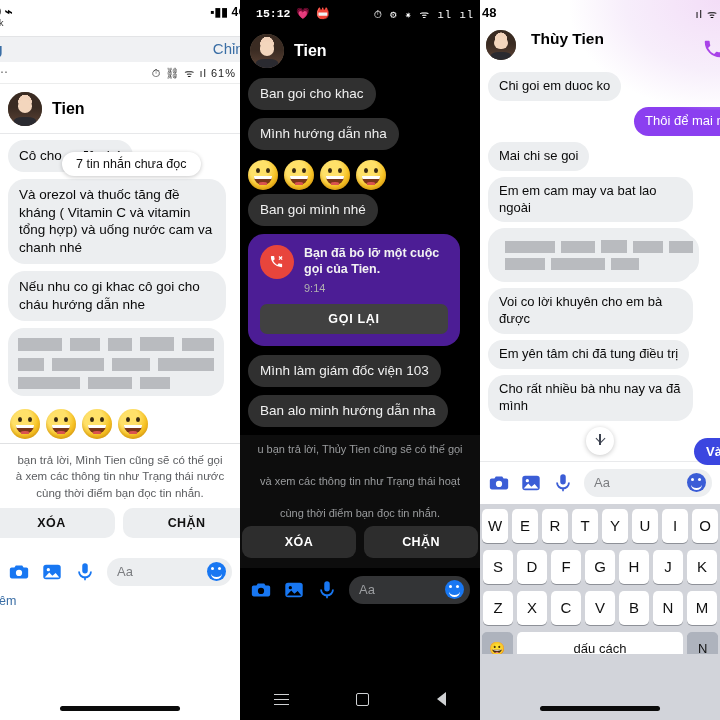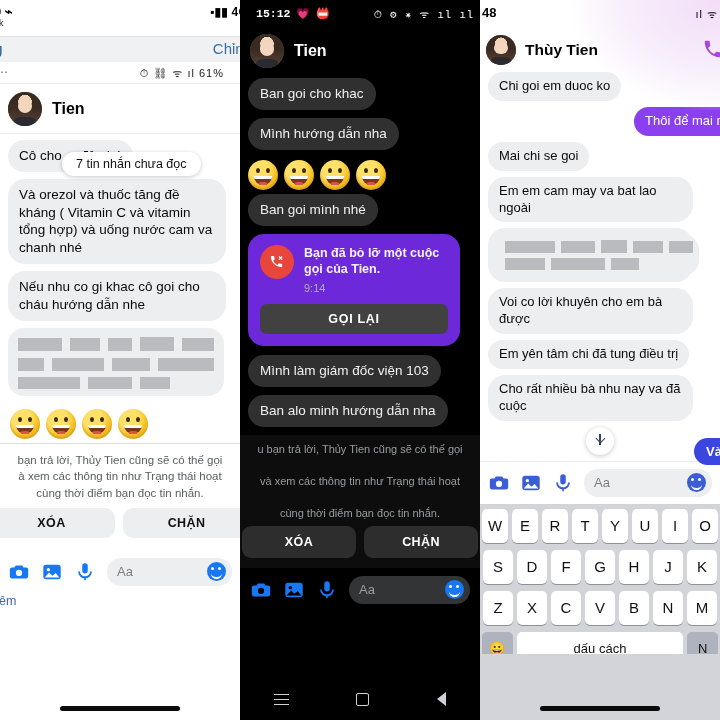--- a/index.html
+++ b/index.html
@@ -25,21 +25,21 @@
     height: 26px; background: #f0f1f3; position: relative;
     border-top: 1px solid #e3e4e6;
   }
   .p1 .subbar .edit { position: absolute; right: -12px; top: 3px; color: #3a6ea5; font-size: 15px;}
   .p1 .subbar .leftg { position: absolute; left: -6px; top: 4px; color:#3a6ea5; font-size: 14px; font-weight:600;}
   .p1 .subbar2 {
     height: 22px; background:#ffffff; position: relative; font-size: 11px;
     border-bottom: 1px solid #eceded;
   }
   .p1 .subbar2 .dots { position: absolute; left: -4px; top: 3px; color:#666; letter-spacing:1px; font-size: 12px;}
-  .p1 .subbar2 .icons { position: absolute; right: 16px; top: 3px; color:#1b1b1b; font-size: 11px; letter-spacing:1px;}
+  .p1 .subbar2 .icons { position: absolute; right: 4px; top: 3px; color:#1b1b1b; font-size: 11px; letter-spacing:1px;}
   .p1 .convhead {
     height: 50px; display: flex; align-items: center; gap: 10px; padding-left: 8px;
     background: #fff; border-bottom: 1px solid #e7e8ea;
   }
   .p1 .convhead .nm { font-size: 16px; font-weight: 700; }
 
   .avatar { width: 34px; height: 34px; border-radius: 50%; overflow: hidden; flex: none;
             background: #6b6050; position: relative; }
   .avatar .hair { position:absolute; inset:0; background: radial-gradient(circle at 50% 28%, #f2d3bb 0 22%, transparent 23%), linear-gradient(180deg,#3a2b22 0 46%, #5c4336 100%); }
   .avatar .face { position:absolute; left:28%; top:22%; width:44%; height:42%; border-radius:50%; background:#f3d6bd; }
@@ -100,21 +100,21 @@
   .p2 { background: #000000; color: #e8e9ea; }
   .p2 .statusbar { height: 28px; position: relative; font-family: Liberation Mono, monospace; }
   .p2 .sb-time { position: absolute; left: 16px; top: 7px; font-size: 11.5px; font-weight: 700; color:#fff; }
   .p2 .sb-emo { position: absolute; left: 56px; top: 7px; font-size: 11px; }
   .p2 .sb-right { position: absolute; right: 6px; top: 7px; font-size: 10.5px; letter-spacing: 1px; color:#fff;text-align:right;}
   .p2 .convhead { height: 46px; display: flex; align-items: center; gap: 10px; padding-left: 10px; }
   .p2 .convhead .nm { font-size: 16px; font-weight: 700; color: #fff; }
   .p2 .bubbles { padding: 4px 8px 0 8px; }
   .p2 .bub { background: #303030; color: #f0f0f0; border-radius: 17px; padding: 7px 12px;
              font-size: 13.5px; line-height: 1.34; margin-bottom: 8px; width: fit-content; max-width: 212px; }
-  .callcard { background: #6d28d9; border-radius: 16px; padding: 11px 12px 12px 12px; margin-bottom: 9px; width: 212px;}
+  .callcard { background: #4c1d95; border-radius: 16px; padding: 11px 12px 12px 12px; margin-bottom: 9px; width: 212px;}
   .callcard .top { display: flex; gap: 10px; align-items: flex-start; }
   .callicon { width: 34px; height: 34px; border-radius: 50%; background: #e8453c; flex: none; position: relative; }
   .callicon .ph { position: absolute; left: 9px; top: 9px; width: 15px; height: 15px; color: #fff; }
   .callcard .ctxt { font-size: 12.5px; font-weight: 700; color: #f2f2f2; line-height: 1.3; }
   .callcard .ctime { font-size: 11px; color: #b0b0b0; margin-top: 4px; }
   .callcard .cbtn { margin-top: 10px; background: #414141; border-radius: 7px; text-align: center;
     padding: 8px 0; font-size: 12.5px; font-weight: 700; letter-spacing: .7px; color: #fff; }
   .p2 .warnwrap { background: #0d0d0d; padding: 7px 0 4px 0; }
   .p2 .warn { font-size: 11px; color: #9a9c9e; line-height: 1.45; }
   .p2 .actions { display: flex; gap: 8px; padding: 4px 2px 6px 2px; }
@@ -131,21 +131,21 @@
   .p2 .navham { width: 15px; height: 11px; border-top: 1.6px solid #cfd1d3; border-bottom: 1.6px solid #cfd1d3; position: relative;}
   .p2 .navham:after { content:""; position:absolute; left:0; top:4px; width:100%; height:1.6px; background:#cfd1d3;}
 
   
   .p3 { background: #ffffff; color: #000; }
   .p3 .tinthead { position: absolute; right: 0; top: 0; width: 150px; height: 110px;
     background: radial-gradient(ellipse at 100% 0%, #f3ddf7 0%, #f7eefb 45%, rgba(255,255,255,0) 72%); }
   .p3 .statusbar { height: 30px; position: relative; }
   .p3 .sb-time { position: absolute; left: 2px; top: 5px; font-size: 13px; font-weight: 700; }
   .p3 .sb-right { position: absolute; right: 2px; top: 6px; font-size: 11px; letter-spacing: 1px; font-weight: 400;}
-  .p3 .convhead { height: 40px; display: flex; align-items: center; gap: 9px; padding-left: 6px; position: relative;}
+  .p3 .convhead { height: 40px; display: flex; gap: 15px; padding-left: 6px; position: relative;}
   .p3 .convhead .nm { font-size: 15.5px; font-weight: 700; }
   .p3 .phoneicon { position: absolute; right: -4px; top: 8px; width: 22px; height: 22px; color: #a943e8; }
   .p3 .bubbles { padding: 2px 8px 0 8px; }
   .p3 .bub { background: #eceef0; color: #0a0a0a; border-radius: 17px; padding: 6px 11px;
              font-size: 13px; line-height: 1.3; margin-bottom: 6px; width: fit-content; max-width: 205px; }
   .p3 .bub.out { background: #8b3ff0; color: #fff; margin-left: auto; margin-right: -30px; }
   .p3 .redactbox { width: 200px; height: 42px; }
   .p3 .scrolldown { width: 28px; height: 28px; border-radius: 50%; background: #fff;
     box-shadow: 0 1px 5px rgba(0,0,0,.22); margin: 2px auto 0 auto; position: relative; }
   .p3 .scrolldown:after { content:""; position:absolute; left:11px; top:8px; width:6px; height:6px;
@@ -257,22 +257,22 @@
           <i class="ey l"></i>
           <i class="ey r"></i>
           <span class="mo">
             <i class="tg"></i>
           </span>
         </div>
     </div>
 
     <div class="warnbox">
       <div class="warn">
-        <span class="ln">bạn trả lời, Thủy Tien cũng sẽ có thế gọi</span>
-        <span class="ln">à xem các thông tin như Trạng thái hoạt</span>
+        <span class="ln">bạn trả lời, Mình Tien cũng sẽ có thế gọi</span>
+        <span class="ln">à xem các thông tin như Trạng thái nước</span>
         <span class="ln">cùng thời điểm bạn đọc tin nhắn.</span>
       </div>
       <div class="actions">
         <div class="act left">XÓA</div>
         <div class="act right">CHẶN</div>
       </div>
     </div>
 
     <div class="composer">
       <svg class="ci" viewBox="0 0 24 24">
@@ -448,21 +448,21 @@
           <div class="px" style="left:102px;top:6px;  width:26px; height:13px;"></div>
           <div class="px" style="left:134px;top:7px;  width:30px; height:12px;"></div>
           <div class="px" style="left:170px;top:7px;  width:24px; height:12px;"></div>
           <div class="px" style="left:6px;  top:24px; width:40px; height:12px;"></div>
           <div class="px" style="left:52px; top:24px; width:54px; height:12px;"></div>
           <div class="px" style="left:112px;top:24px; width:28px; height:12px;"></div>
         </div>
       </div>
       <div class="bub">Voi co lời khuyên cho em bà được</div>
       <div class="bub">Em yên tâm chi đã tung điều trị</div>
-      <div class="bub">Cho rất nhiều bà nhu nay va đã cuộc</div>
+      <div class="bub">Cho rất nhiều bà nhu nay va đã mình</div>
     </div>
 
     <div style="position:relative;height:34px">
       <div class="scrolldown"></div>
       <div class="sendchip">Và</div>
     </div>
 
     <div class="composer">
       <svg class="ci" viewBox="0 0 24 24">
           <path fill="#3b5dd6" d="M4 7h3l1.5-2h7L17 7h3a2 2 0 012 2v8a2 2 0 01-2 2H4a2 2 0 01-2-2V9a2 2 0 012-2z"></path>

